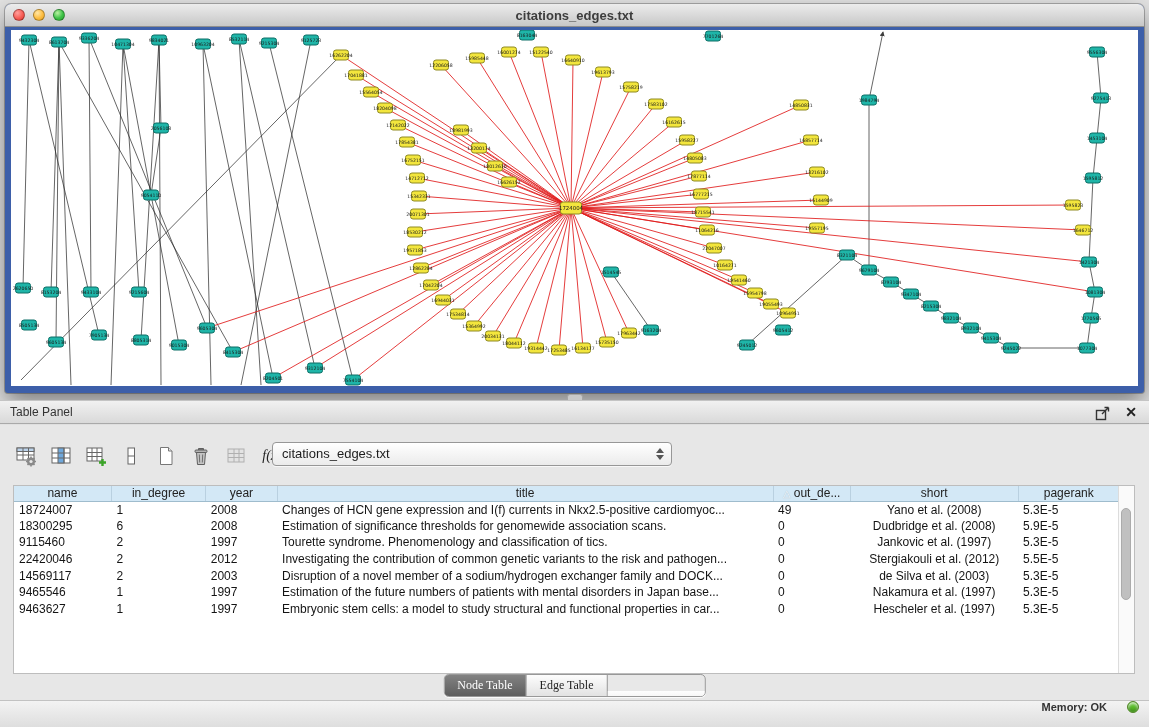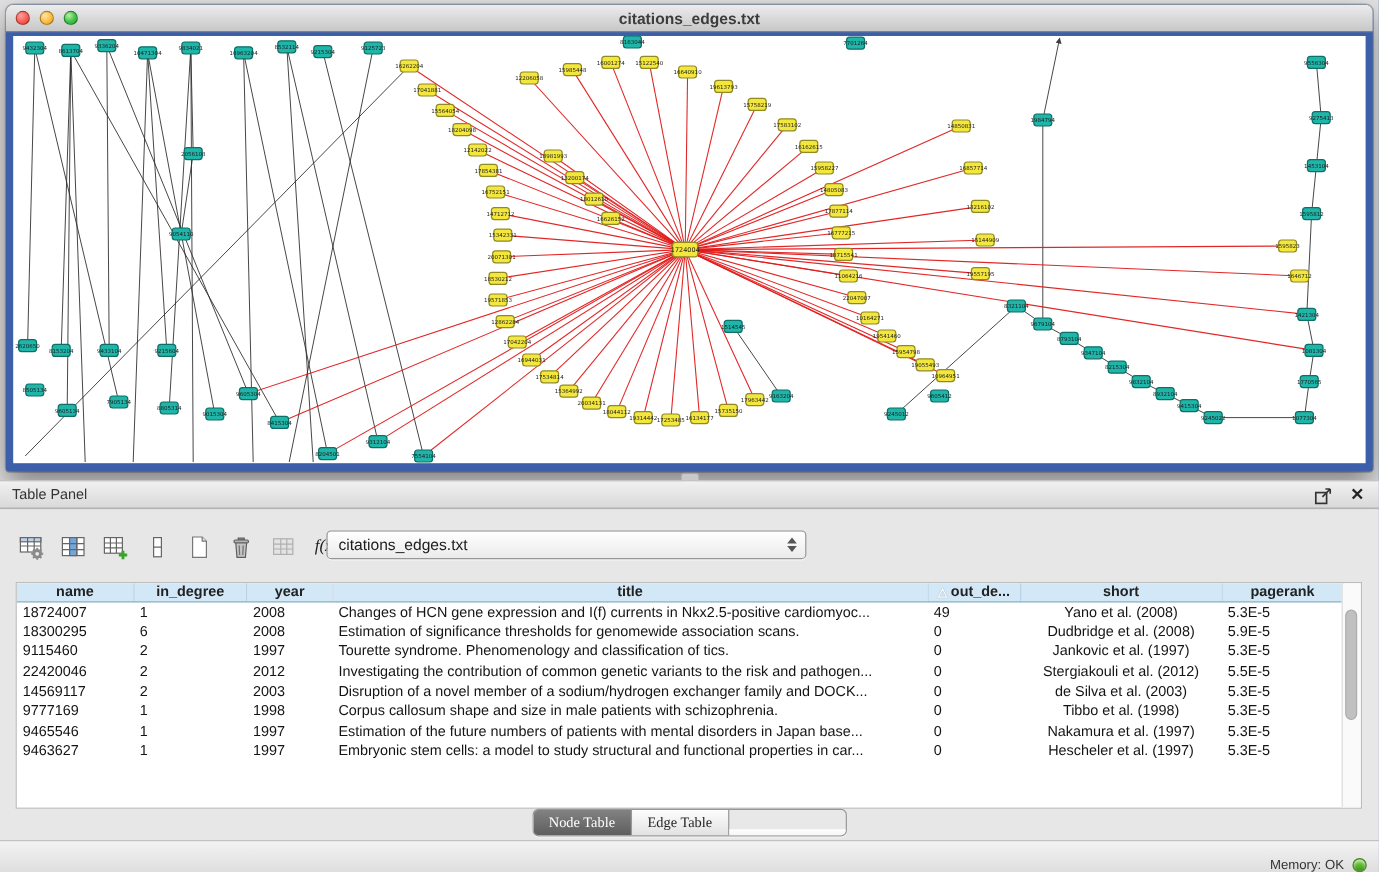--- a/index.html
+++ b/index.html
@@ -84,21 +84,21 @@
 
   
   #table-wrap{
     position:absolute;left:13px;top:60px;width:1122px;height:189px;
     background:#fff;border:1px solid #bdbdbd;box-sizing:border-box;overflow:hidden;
   }
   #data-table{border-collapse:collapse;table-layout:fixed;width:1106px;}
   #data-table th{
     background:#d3e8f6;
     border-right:1px solid #b9d0e0;border-bottom:1px solid #9fbccd;
-    height:15px;font-size:12px;font-weight:bold;color:#222;
+    height:15px;font-size:12px;font-weight:normal;color:#222;
     overflow:hidden;white-space:nowrap;padding:0 2px;box-sizing:border-box;
   }
   #data-table td{
     height:16.6px;font-size:12px;color:#141414;padding:0 5px;
     white-space:nowrap;overflow:hidden;box-sizing:border-box;
   }
   .col0{width:97px;} .col1{width:94px;} .col2{width:71px;margin-left:24px;} .col3{width:494px;}
   .col4{width:77px;} .col5{width:167px;} .col6{width:101px;}
   td.col5{text-align:center;}
   .sort{color:#fdfdfd;text-shadow:0 0 1px #7e9db1;margin-right:3px;font-size:10px;}
@@ -126,21 +126,21 @@
   }
   #tabs .tab:last-child{border-right:none;margin-top:16px;}
   #tabs .tab.selected{
     background:linear-gradient(#828282,#5e5e5e);color:#fff;
   }
 
   
   #status-bar{
     position:absolute;bottom:0;left:0;width:100%;height:27px;box-sizing:border-box;
     background:linear-gradient(#f3f3f3,#dedede);border-top:1px solid #c2c2c2;
-    display:flex;align-items:flex-end;justify-content:flex-end;gap:7px;padding-right:10px;
+    display:flex;align-items:flex-start;justify-content:flex-end;gap:20px;padding-right:10px;font-weight:bold;
   }
   #memory-label{font-size:11px;color:#333;}
   #memory-status-dot{
     width:12px;height:12px;border-radius:50%;box-sizing:border-box;
     border:1px solid #55862e;
     box-shadow:inset 0 2px 3px rgba(255,255,255,.75), inset 0 -2px 3px rgba(0,0,0,.25);
   }
 
   
   .isvg{display:block;}
@@ -837,29 +837,20 @@
           <tr>
             <td class="col0">14569117</td>
             <td class="col1">2</td>
             <td class="col2">2003</td>
             <td class="col3">Disruption of a novel member of a sodium/hydrogen exchanger family and DOCK...</td>
             <td class="col4">0</td>
             <td class="col5">de Silva et al. (2003)</td>
             <td class="col6">5.3E-5</td>
           </tr>
           <tr>
-            <td class="col0">9777169</td>
-            <td class="col1">1</td>
-            <td class="col2">1998</td>
-            <td class="col3">Corpus callosum shape and size in male patients with schizophrenia.</td>
-            <td class="col4">0</td>
-            <td class="col5">Tibbo et al. (1998)</td>
-            <td class="col6">5.3E-5</td>
-          </tr>
-          <tr>
             <td class="col0">9465546</td>
             <td class="col1">1</td>
             <td class="col2">1997</td>
             <td class="col3">Estimation of the future numbers of patients with mental disorders in Japan base...</td>
             <td class="col4">0</td>
             <td class="col5">Nakamura et al. (1997)</td>
             <td class="col6">5.3E-5</td>
           </tr>
           <tr>
             <td class="col0">9463627</td>

